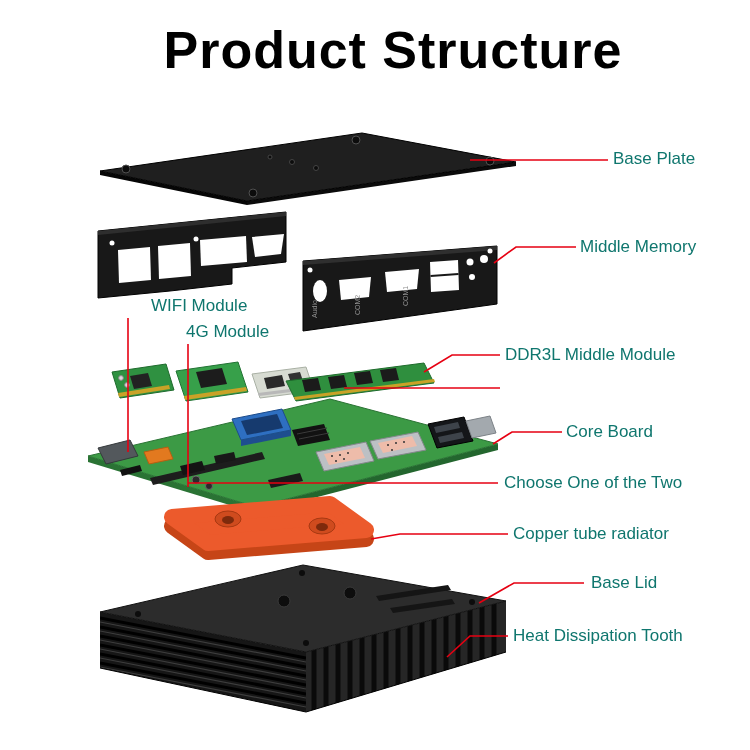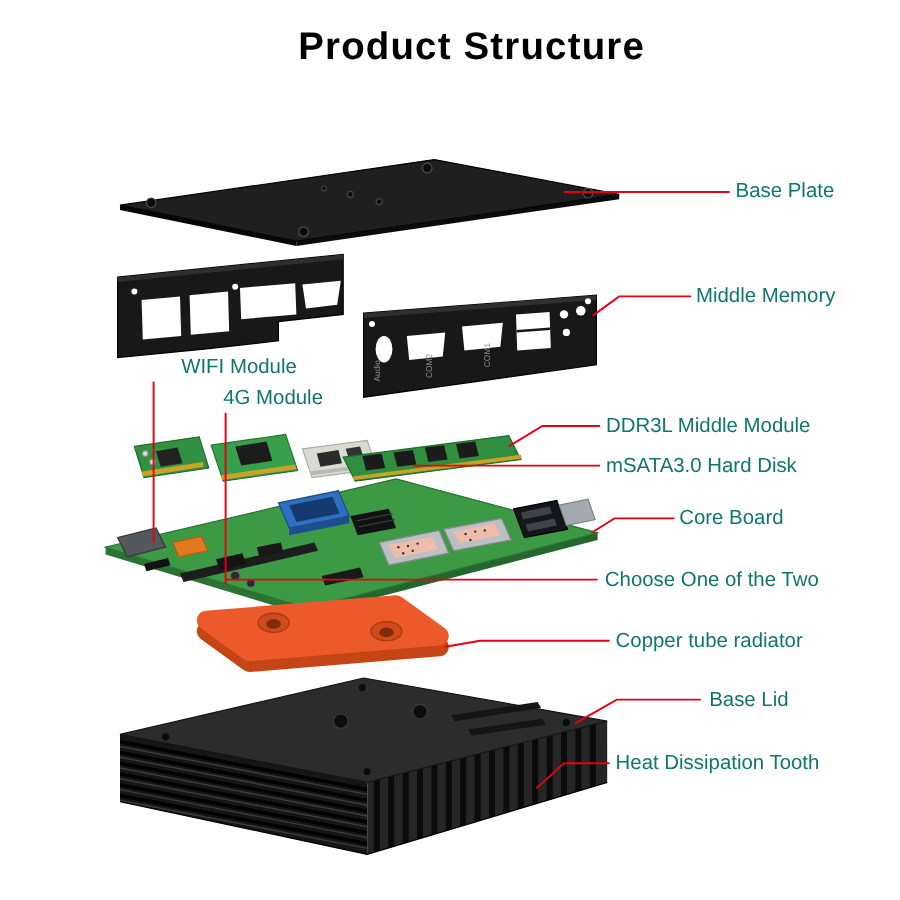--- a/index.html
+++ b/index.html
@@ -1,19 +1,19 @@
 <!DOCTYPE html>
 <html><head>
 <meta charset="utf-8">
 <style>
   html,body{margin:0;padding:0;background:#fff;}
   .canvas{position:relative;width:750px;height:750px;background:#ffffff;overflow:hidden;
           font-family:"Liberation Sans",sans-serif;}
   .title{position:absolute;left:0;right:0;top:20px;text-align:center;
-         font-size:32px;font-weight:bold;color:#000;letter-spacing:1px;padding-left:36px;}
+         font-size:52px;font-weight:bold;color:#000;letter-spacing:1px;padding-left:36px;}
   .diagram{position:absolute;left:0;top:0;}
   .label{position:absolute;font-size:17px;color:#0f766e;white-space:nowrap;line-height:19px;}
   .callout{fill:none;stroke:#e60012;stroke-width:1.6px;}
   svg text{font-family:"Liberation Sans",sans-serif;}
 </style>
 </head>
 <body>
 
 <div class="canvas">
 
@@ -249,20 +249,19 @@
       <polyline class="callout" points="584,583 514,583 479,603"></polyline>
       <polyline class="callout" points="508,636 470,636 447,657"></polyline>
     </g>
   </svg>
 
   <div class="label" style="left:613px;top:149px">Base Plate</div>
   <div class="label" style="left:580px;top:237px">Middle Memory</div>
   <div class="label" style="left:151px;top:296px">WIFI Module</div>
   <div class="label" style="left:186px;top:322px">4G Module</div>
   <div class="label" style="left:505px;top:345px">DDR3L Middle Module</div>
-  <div class="label" style="left:505px;top:378px">mSATA3.0 Hard Disk</div>
   <div class="label" style="left:566px;top:422px">Core Board</div>
   <div class="label" style="left:513px;top:524px">Copper tube radiator</div>
   <div class="label" style="left:504px;top:473px">Choose One of the Two</div>
   <div class="label" style="left:591px;top:573px">Base Lid</div>
   <div class="label" style="left:513px;top:626px">Heat Dissipation Tooth</div>
 
 </div>
 
 </body></html>

